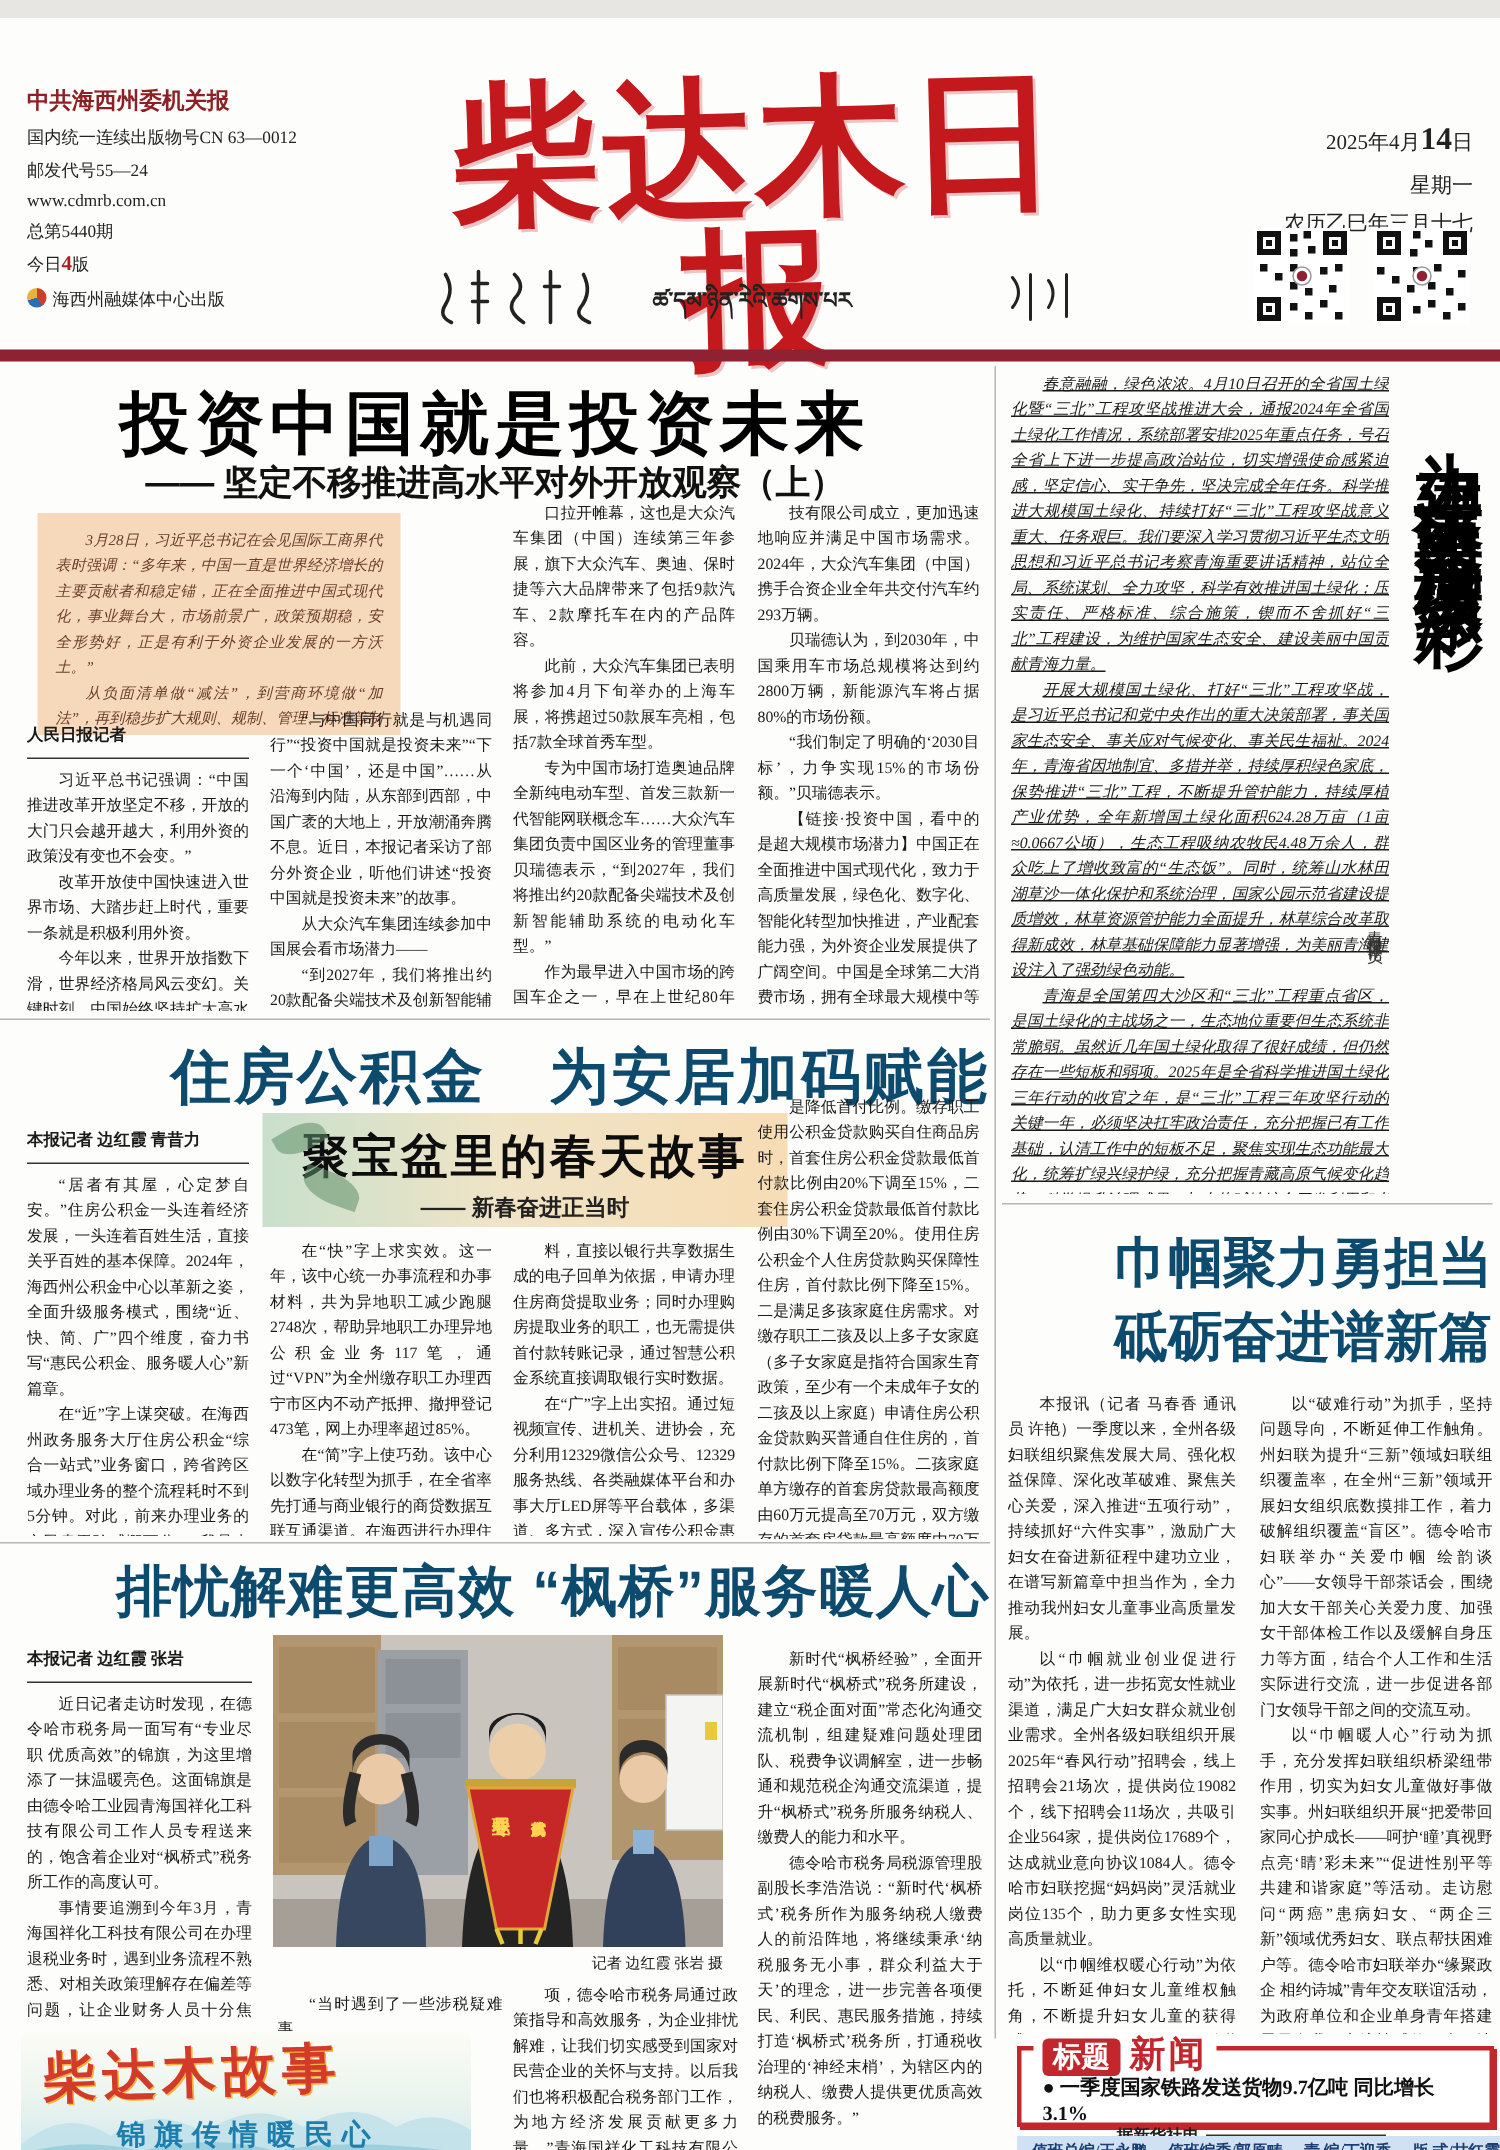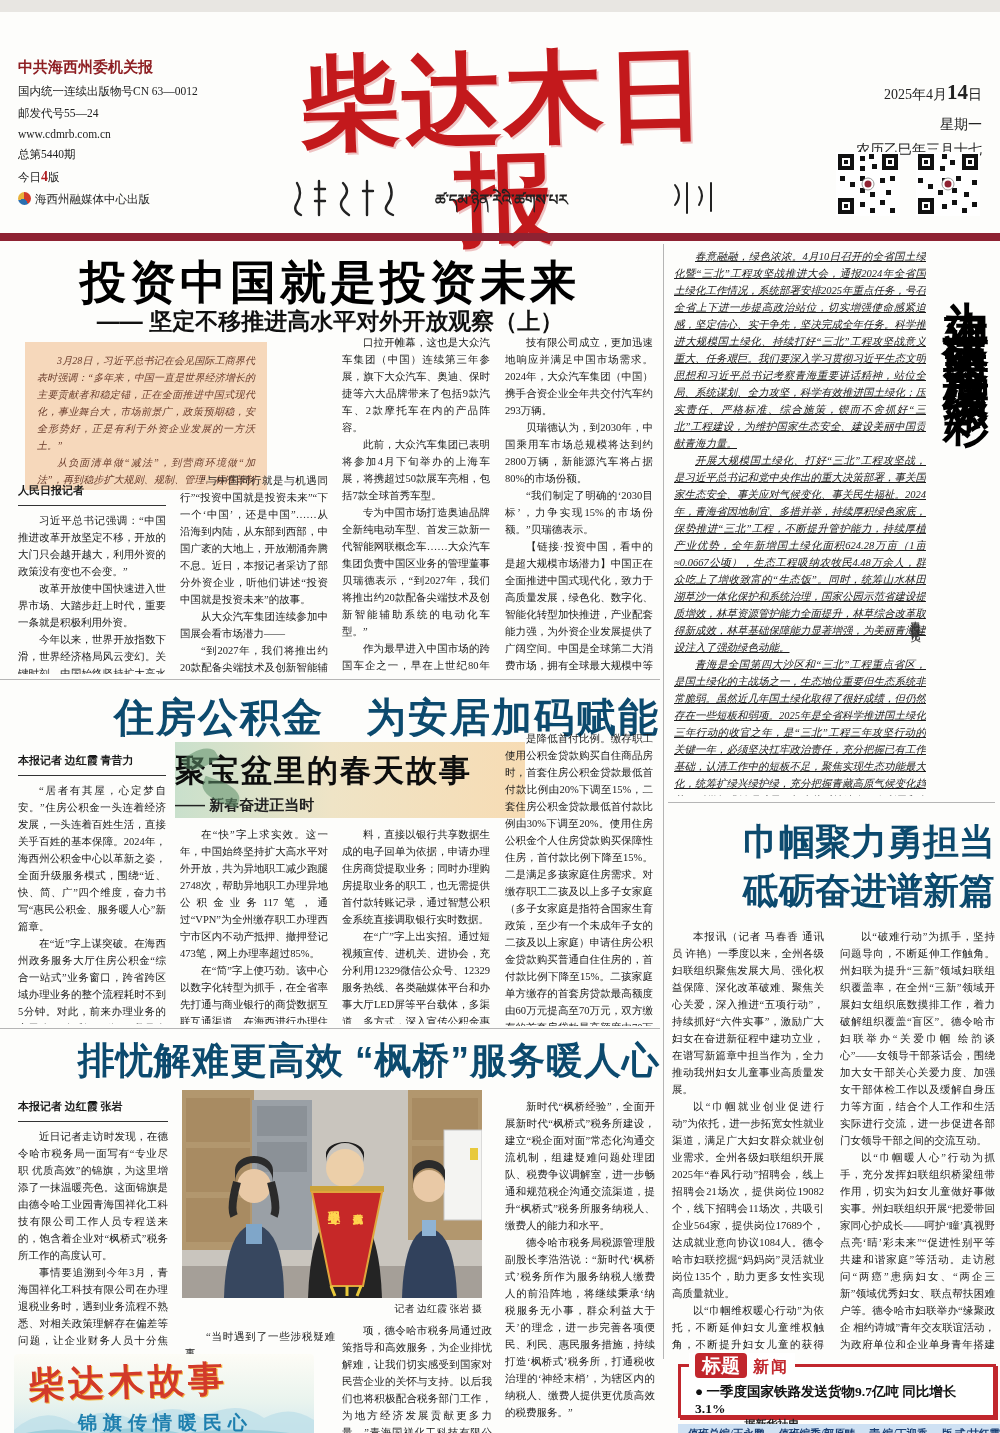--- a/index.html
+++ b/index.html
@@ -26,28 +26,28 @@
   .lead-sub{font-family:"Liberation Sans",sans-serif;font-weight:bold;font-size:23px;text-align:center;color:#111;}
   .editor-box{background:#f6d8bb;padding:10px 12px;font-size:10px;line-height:1.7;color:#6a3c2c;text-align:justify;overflow:hidden;}
   
   .vert{writing-mode:vertical-rl;}
   .ed-title{font-family:"Liberation Sans",sans-serif;font-weight:900;font-size:46px;letter-spacing:10px;color:#000;}
   .ed-byline{font-size:10.5px;color:#333;letter-spacing:2px;}
   .ed-body{font-style:italic;}
   
   .sec-headline{font-family:"Liberation Sans",sans-serif;font-weight:900;text-align:right;color:#0c4a6e;}
   
-  .feature-box{background:linear-gradient(90deg,#c9e0cc 0%,#efe4c6 45%,#f7dcb4 100%);text-align:left;overflow:hidden;}
+  .feature-box{background:linear-gradient(90deg,#c9e0cc 0%,#efe4c6 45%,#f7dcb4 100%);text-align:center;overflow:hidden;}
   .feature-title{font-family:"Liberation Sans",sans-serif;font-weight:900;font-size:31px;letter-spacing:2px;color:#0d0d0d;margin-top:8px;}
   .feature-sub{font-family:"Liberation Sans",sans-serif;font-weight:bold;font-size:15px;color:#222;margin-top:4px;}
   .leaf{position:absolute;background:#5f8f6a;border-radius:0 60% 0 60%;opacity:.55;}
   
   .hn-box{border:3px solid #c1272d;box-shadow:2px 2px 0 #c1272d;background:#fff;}
   .hn-badge{background:#c1272d;color:#fff;font-family:"Liberation Sans",sans-serif;font-weight:900;font-size:19px;padding:2px 7px;border-radius:4px;}
-  .hn-badge2{color:#c1272d;font-family:"Liberation Sans",sans-serif;font-weight:900;font-size:16px;letter-spacing:2px;margin-left:6px;}
+  .hn-badge2{color:#c1272d;font-family:"Liberation Sans",sans-serif;font-weight:900;font-size:24px;letter-spacing:2px;margin-left:6px;}
   .hn-item{font-weight:bold;font-size:13.5px;color:#111;}
   .hn-src{font-weight:bold;font-size:11px;color:#222;}
   .hn-src-line{display:inline-block;width:120px;border-top:1.5px solid #333;vertical-align:middle;margin-left:4px;}
   
   .foot{background:#cfe1f3;color:#1b3f73;font-weight:bold;font-size:10.5px;display:flex;align-items:center;justify-content:space-between;padding:0 10px;}
   
   .story-g{background:linear-gradient(180deg,#fdfcf6 0%,#eaf4ee 55%,#cfe7ef 100%);overflow:hidden;border-radius:4px;}
   .story-title{font-family:"Liberation Sans",sans-serif;font-weight:900;font-size:36px;color:#d23a2a;letter-spacing:4px;transform:rotate(-2deg);text-shadow:1px 1px 0 #f3b23c;}
   .story-sub{font-family:"Liberation Sans",sans-serif;font-weight:bold;font-size:19px;color:#1e7fae;letter-spacing:6px;}
   .caption{font-size:10px;color:#222;text-align:right;}
@@ -234,21 +234,21 @@
   </div>
 
   <div class="abs feature-box" style="left:175px;top:730px;width:350px;height:76px;">
     <span class="leaf" style="left:8px;top:8px;width:34px;height:18px;transform:rotate(-30deg);"></span>
     <span class="leaf" style="left:26px;top:40px;width:40px;height:20px;transform:rotate(20deg);"></span>
     <div class="feature-title">聚宝盆里的春天故事</div>
     <div class="feature-sub">—— 新春奋进正当时</div>
   </div>
 
   <div class="col" style="left:180px;top:814px;width:148px;height:198px;">
-      <p class="para">在“快”字上求实效。这一年，中国始终坚持扩大高水平对外开放，共为异地职工减少跑腿2748次，帮助异地职工办理异地公积金业务117笔，通过“VPN”为全州缴存职工办理西宁市区内不动产抵押、撤押登记473笔，网上办理率超过85%。</p>
+      <p class="para">在“快”字上求实效。这一年，该中心统一办事流程和办事材料，共为异地职工减少跑腿2748次，帮助异地职工办理异地公积金业务117笔，通过“VPN”为全州缴存职工办理西宁市区内不动产抵押、撤押登记473笔，网上办理率超过85%。</p>
       <p class="para">在“简”字上使巧劲。该中心以数字化转型为抓手，在全省率先打通与商业银行的商贷数据互联互通渠道。在海西进行办理住房商贷的缴存职工，无需提供购房借款合同、还款流水等材</p>
     </div>
   <div class="col" style="left:342px;top:814px;width:148px;height:198px;">
       <p class="para">料，直接以银行共享数据生成的电子回单为依据，申请办理住房商贷提取业务；同时办理购房提取业务的职工，也无需提供首付款转账记录，通过智慧公积金系统直接调取银行实时数据。</p>
       <p class="para">在“广”字上出实招。通过短视频宣传、进机关、进协会，充分利用12329微信公众号、12329服务热线、各类融媒体平台和办事大厅LED屏等平台载体，多渠道、多方式，深入宣传公积金惠民政策，不断增强干部职工对公积金政策的知晓度和知晓率，有效激发公众缴存意愿。</p>
     </div>
   <div class="col" style="left:505px;top:718px;width:148px;height:296px;">
       <p class="para">是降低首付比例。缴存职工使用公积金贷款购买自住商品房时，首套住房公积金贷款最低首付款比例由20%下调至15%，二套住房公积金贷款最低首付款比例由30%下调至20%。使用住房公积金个人住房贷款购买保障性住房，首付款比例下降至15%。二是满足多孩家庭住房需求。对缴存职工二孩及以上多子女家庭（多子女家庭是指符合国家生育政策，至少有一个未成年子女的二孩及以上家庭）申请住房公积金贷款购买普通自住住房的，首付款比例下降至15%。二孩家庭单方缴存的首套房贷款最高额度由60万元提高至70万元，双方缴存的首套房贷款最高额度由70万元提高至80万元；三孩家庭单方缴存的首套房贷款最高额度由60万元提高至80万元，双方缴存的首套房贷款最高额度由70万元提高至90万元。（下转二版）</p>
     </div>
 

